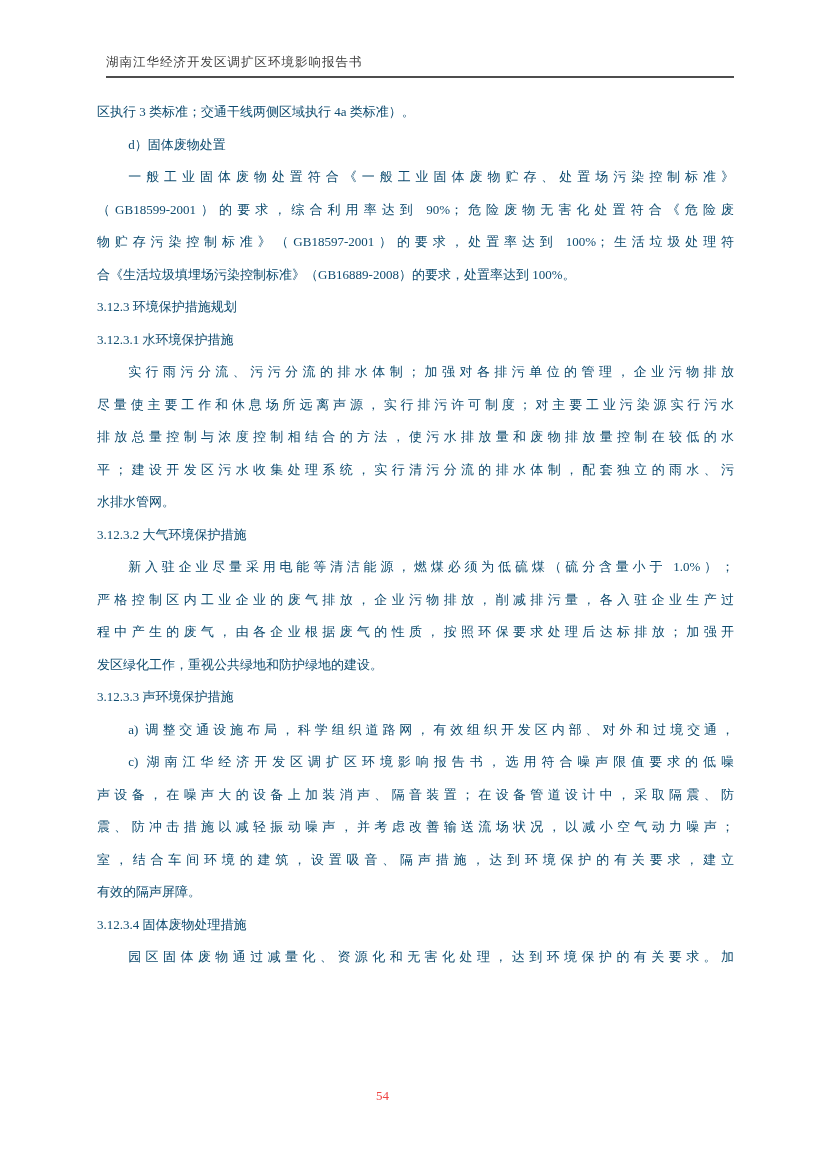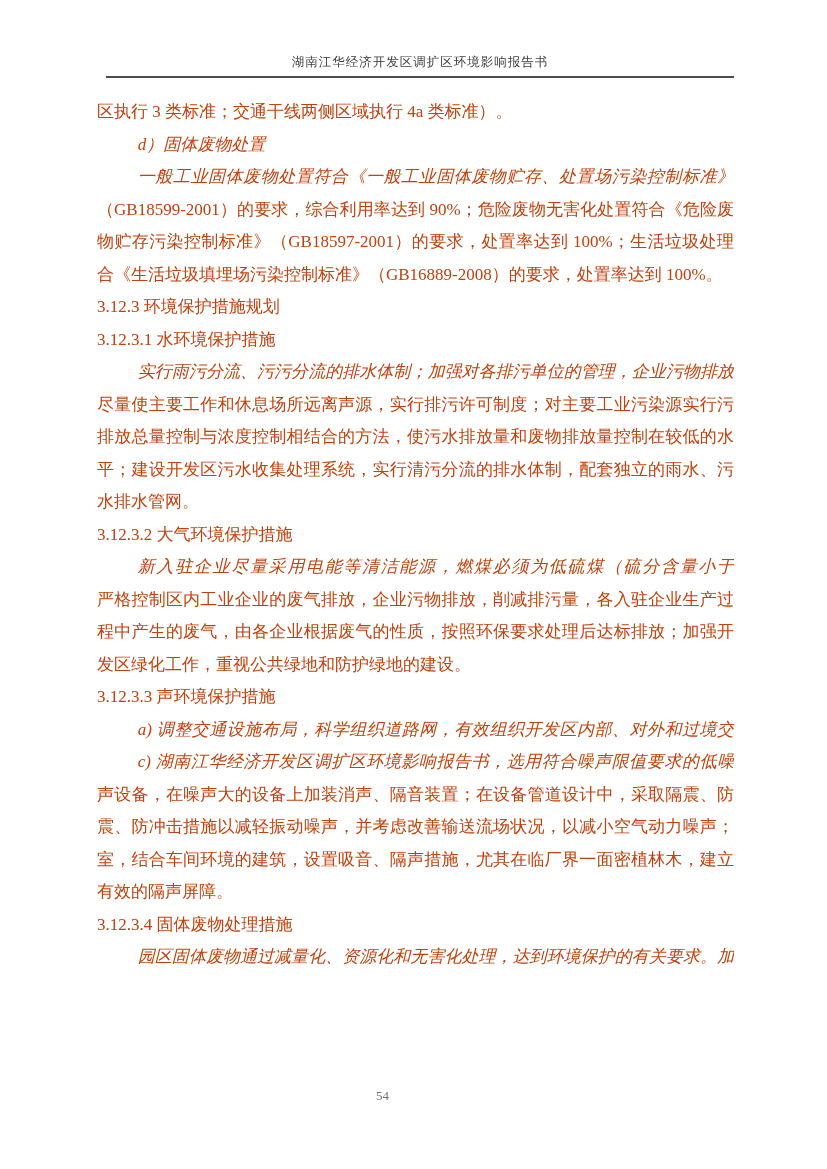--- a/index.html
+++ b/index.html
@@ -14,58 +14,57 @@
     background: #ffffff;
     overflow: hidden;
     font-family: "Liberation Serif", "DejaVu Serif", serif;
     color: #1c1c1c;
   }
   .page-header {
     position: absolute;
     left: 106px;
     top: 54px;
     width: 628px;
-    text-align: center;
+    text-align: left;
     font-size: 12.5px;
     letter-spacing: 1px;
     color: #3c3c3c;
     padding-bottom: 5px;
     border-bottom: 2px solid #4d4d4d;
   }
   .document-body {
     position: absolute;
     left: 97px;
     top: 96px;
     width: 637px;
-    font-size: 17px;
+    font-size: 13px;
     line-height: 32.5px;
-    color: #c2410c;
+    color: #0c4a6e;
   }
   .line {
     height: 32.5px;
     overflow: hidden;
     text-align: left;
   }
   .line.indent {
     text-indent: 2.4em;
-    font-style: italic;
   }
   .line.justify {
     text-align: justify;
     text-align-last: justify;
     text-justify: inter-character;
   }
   .page-footer {
     position: absolute;
     left: 0;
     top: 1088px;
     width: 765px;
     text-align: center;
     font-size: 13px;
-    color: #737373;
+    color: #ef4444;
   }
 </style>
 </head>
 <body>
 
 <div class="page">
 
   <div class="page-header">
     <span>湖南江华经济开发区调扩区环境影响报告书</span>
   </div>
@@ -87,21 +86,21 @@
       <div class="line">3.12.3.2 大气环境保护措施</div>
       <div class="line indent justify">新入驻企业尽量采用电能等清洁能源，燃煤必须为低硫煤（硫分含量小于 1.0%）；</div>
       <div class="line justify">严格控制区内工业企业的废气排放，企业污物排放，削减排污量，各入驻企业生产过</div>
       <div class="line justify">程中产生的废气，由各企业根据废气的性质，按照环保要求处理后达标排放；加强开</div>
       <div class="line">发区绿化工作，重视公共绿地和防护绿地的建设。</div>
       <div class="line">3.12.3.3 声环境保护措施</div>
       <div class="line indent justify">a) 调整交通设施布局，科学组织道路网，有效组织开发区内部、对外和过境交通，</div>
       <div class="line indent justify">c) 湖南江华经济开发区调扩区环境影响报告书，选用符合噪声限值要求的低噪</div>
       <div class="line justify">声设备，在噪声大的设备上加装消声、隔音装置；在设备管道设计中，采取隔震、防</div>
       <div class="line justify">震、防冲击措施以减轻振动噪声，并考虑改善输送流场状况，以减小空气动力噪声；</div>
-      <div class="line justify">室，结合车间环境的建筑，设置吸音、隔声措施，尤其在临厂界一面密植林木，建立</div>
+      <div class="line justify">室，结合车间环境的建筑，设置吸音、隔声措施，达到环境保护的有关要求，建立</div>
       <div class="line">有效的隔声屏障。</div>
       <div class="line">3.12.3.4 固体废物处理措施</div>
       <div class="line indent justify">园区固体废物通过减量化、资源化和无害化处理，达到环境保护的有关要求。加</div>
     </div>
 
   <div class="page-footer">
     <span>54</span>
   </div>
 
 </div>

